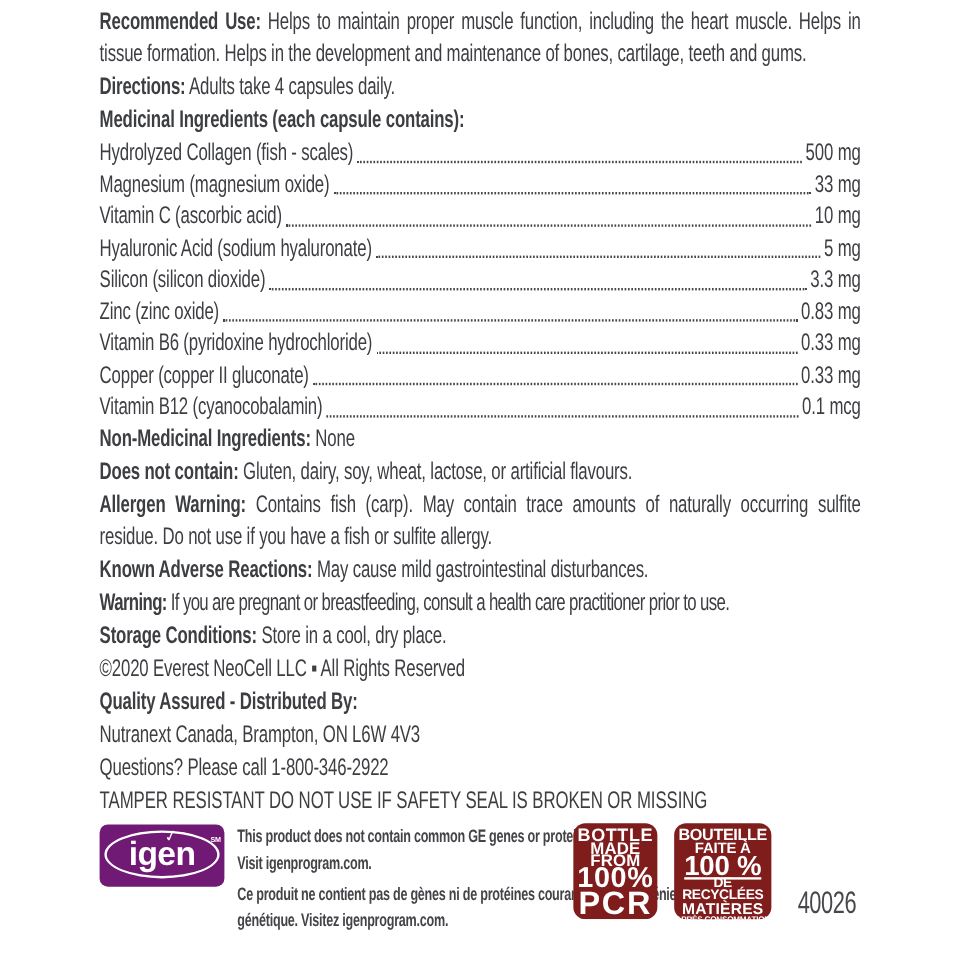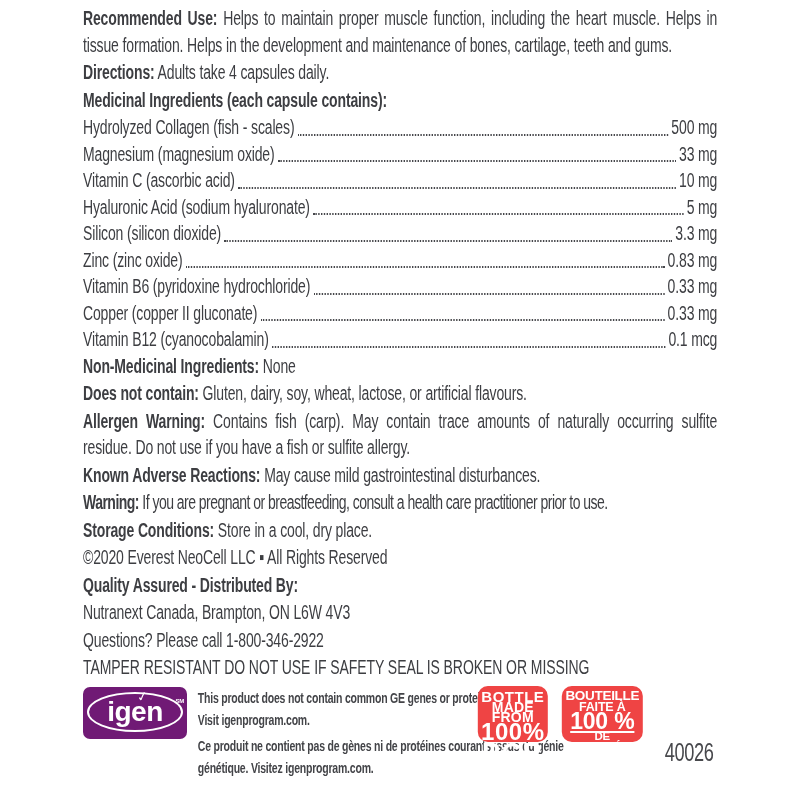--- a/index.html
+++ b/index.html
@@ -43,22 +43,22 @@
     text-align:center;color:#96979a;font-weight:bold;font-size:7.5px;line-height:8.5px;letter-spacing:0.3px;}
 
   .igen-text{position:absolute;left:164px;font-size:15px;line-height:22px;letter-spacing:-0.3px;
     font-weight:bold;color:#434448;}
   .igen-text-en{top:2px;width:440px;}
   .igen-text-fr{top:50px;width:580px;}
 
   .badge{position:absolute;top:1px;height:80px;}
   .badge-en{left:564px;width:100px;}
   .badge-fr{left:684px;width:116px;}
-  .badge .bg{background:#ef4444;border-radius:10px;color:#fff;text-align:center;
-    font-weight:bold;box-sizing:border-box;height:56px;padding-top:4px;}
+  .badge .bg{background:#7f1d1d;border-radius:10px;color:#fff;text-align:center;
+    font-weight:bold;box-sizing:border-box;height:80px;padding-top:4px;}
   .badge-en .bg{width:70px;}
   .badge-fr .bg{width:81px;}
   .badge .rule{border-top:1.5px solid #fff;margin:1.5px 5px 1px;}
   .b-l1{font-size:15px;line-height:13.5px;letter-spacing:0.5px;}
   .b-l2{font-size:14px;line-height:9.5px;letter-spacing:0.2px;}
   .b-big{font-size:24px;line-height:20px;letter-spacing:0.5px;}
   .b-pcr{font-size:27px;line-height:22px;letter-spacing:1.5px;}
   .b-note{font-size:7.5px;line-height:8.5px;letter-spacing:-0.2px;}
   .f-l1{font-size:13.5px;line-height:12px;letter-spacing:-0.3px;}
   .f-l2{font-size:12.5px;line-height:10.5px;}
@@ -180,21 +180,21 @@
           <div class="b-note">Magnesium colorant.</div>
         </div>
       </div>
 
       <div class="badge badge-fr">
         <div class="unsqueeze bg">
           <div class="f-l1">BOUTEILLE</div>
           <div class="f-l2">FAITE À</div>
           <div class="f-big">100 %</div>
           <div class="f-l4">DE RECYCLÉES</div>
-          <div class="f-l5">RECYCLÉES</div>
+          <div class="f-l5">MATIÈRES</div>
           <div class="f-l6">APRÈS CONSOMMATION</div>
           <div class="rule"></div>
           <div class="f-note">À l'exception du colorant.</div>
         </div>
       </div>
 
       <div class="item-num">40026</div>
 
     </div>
 

